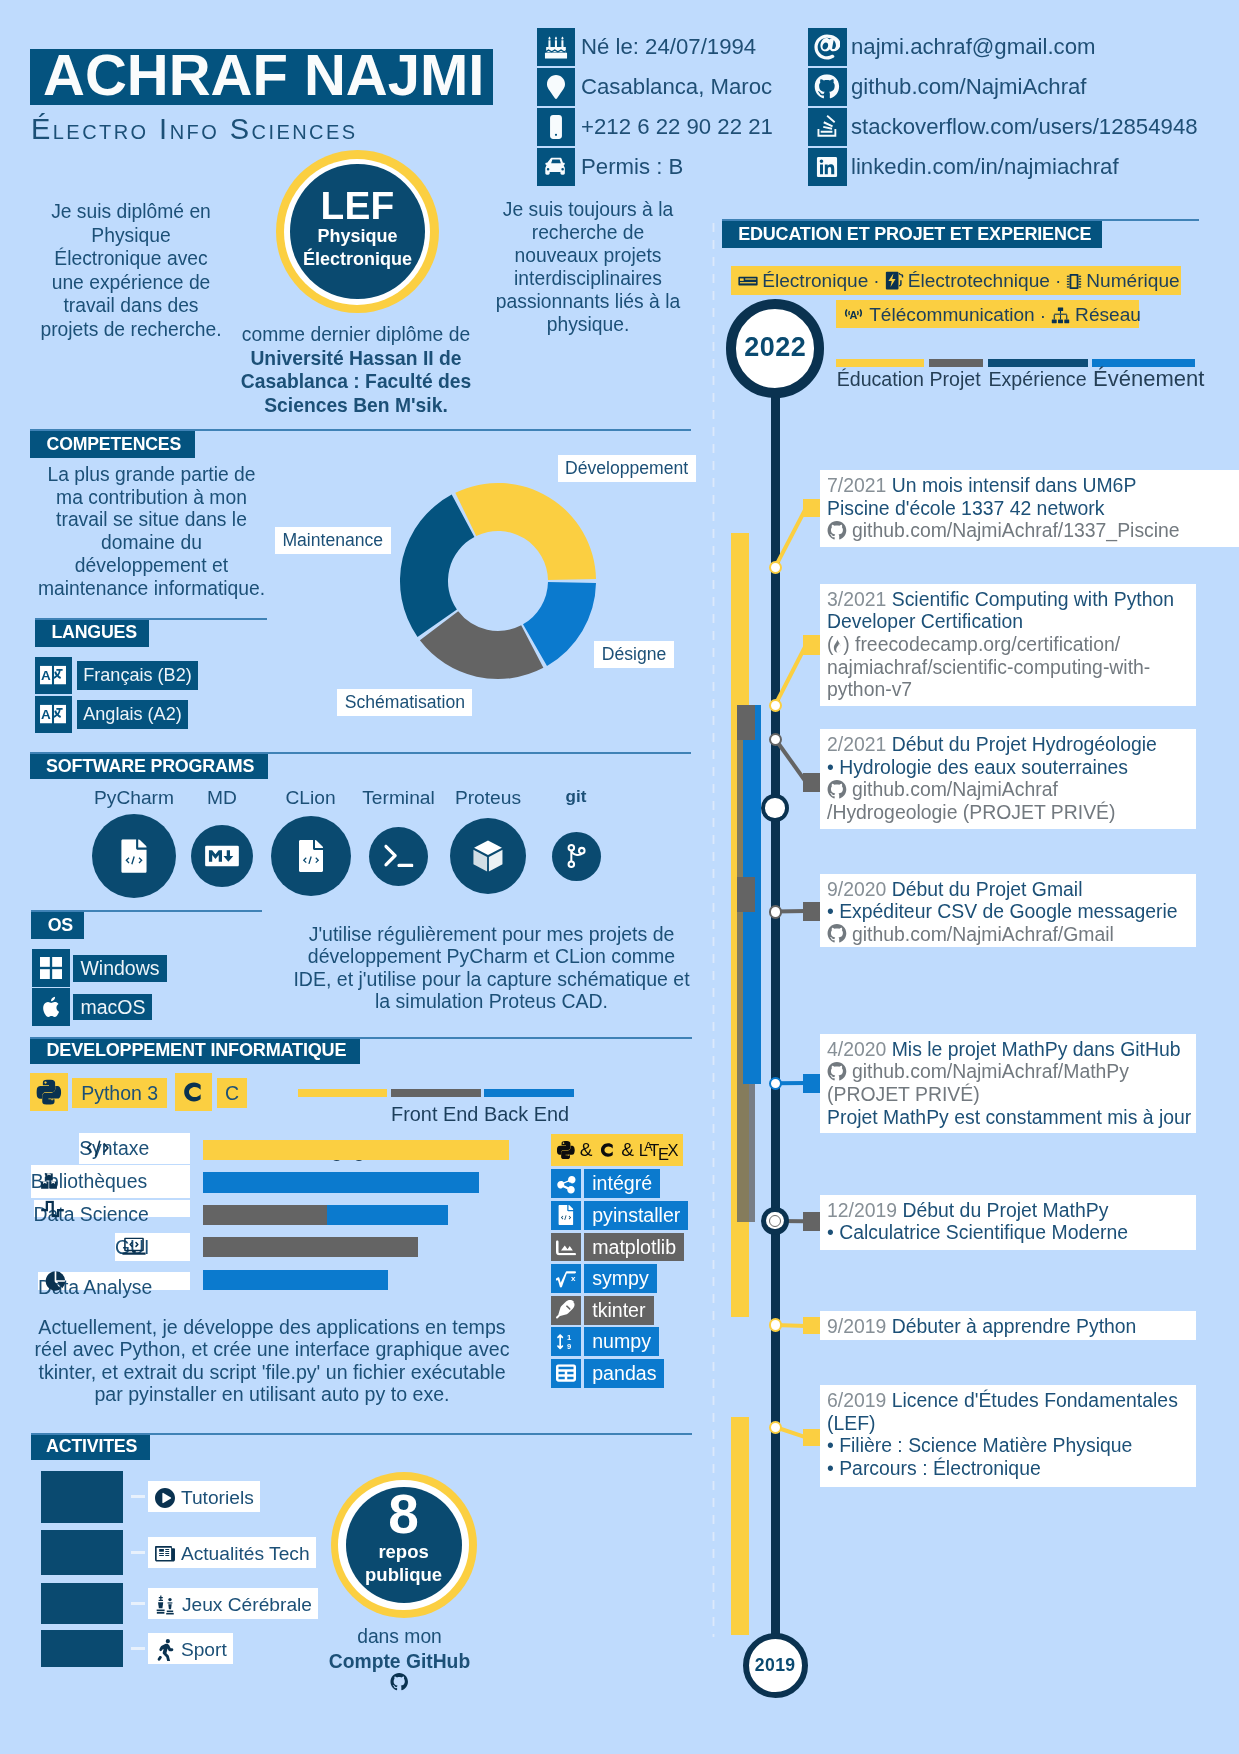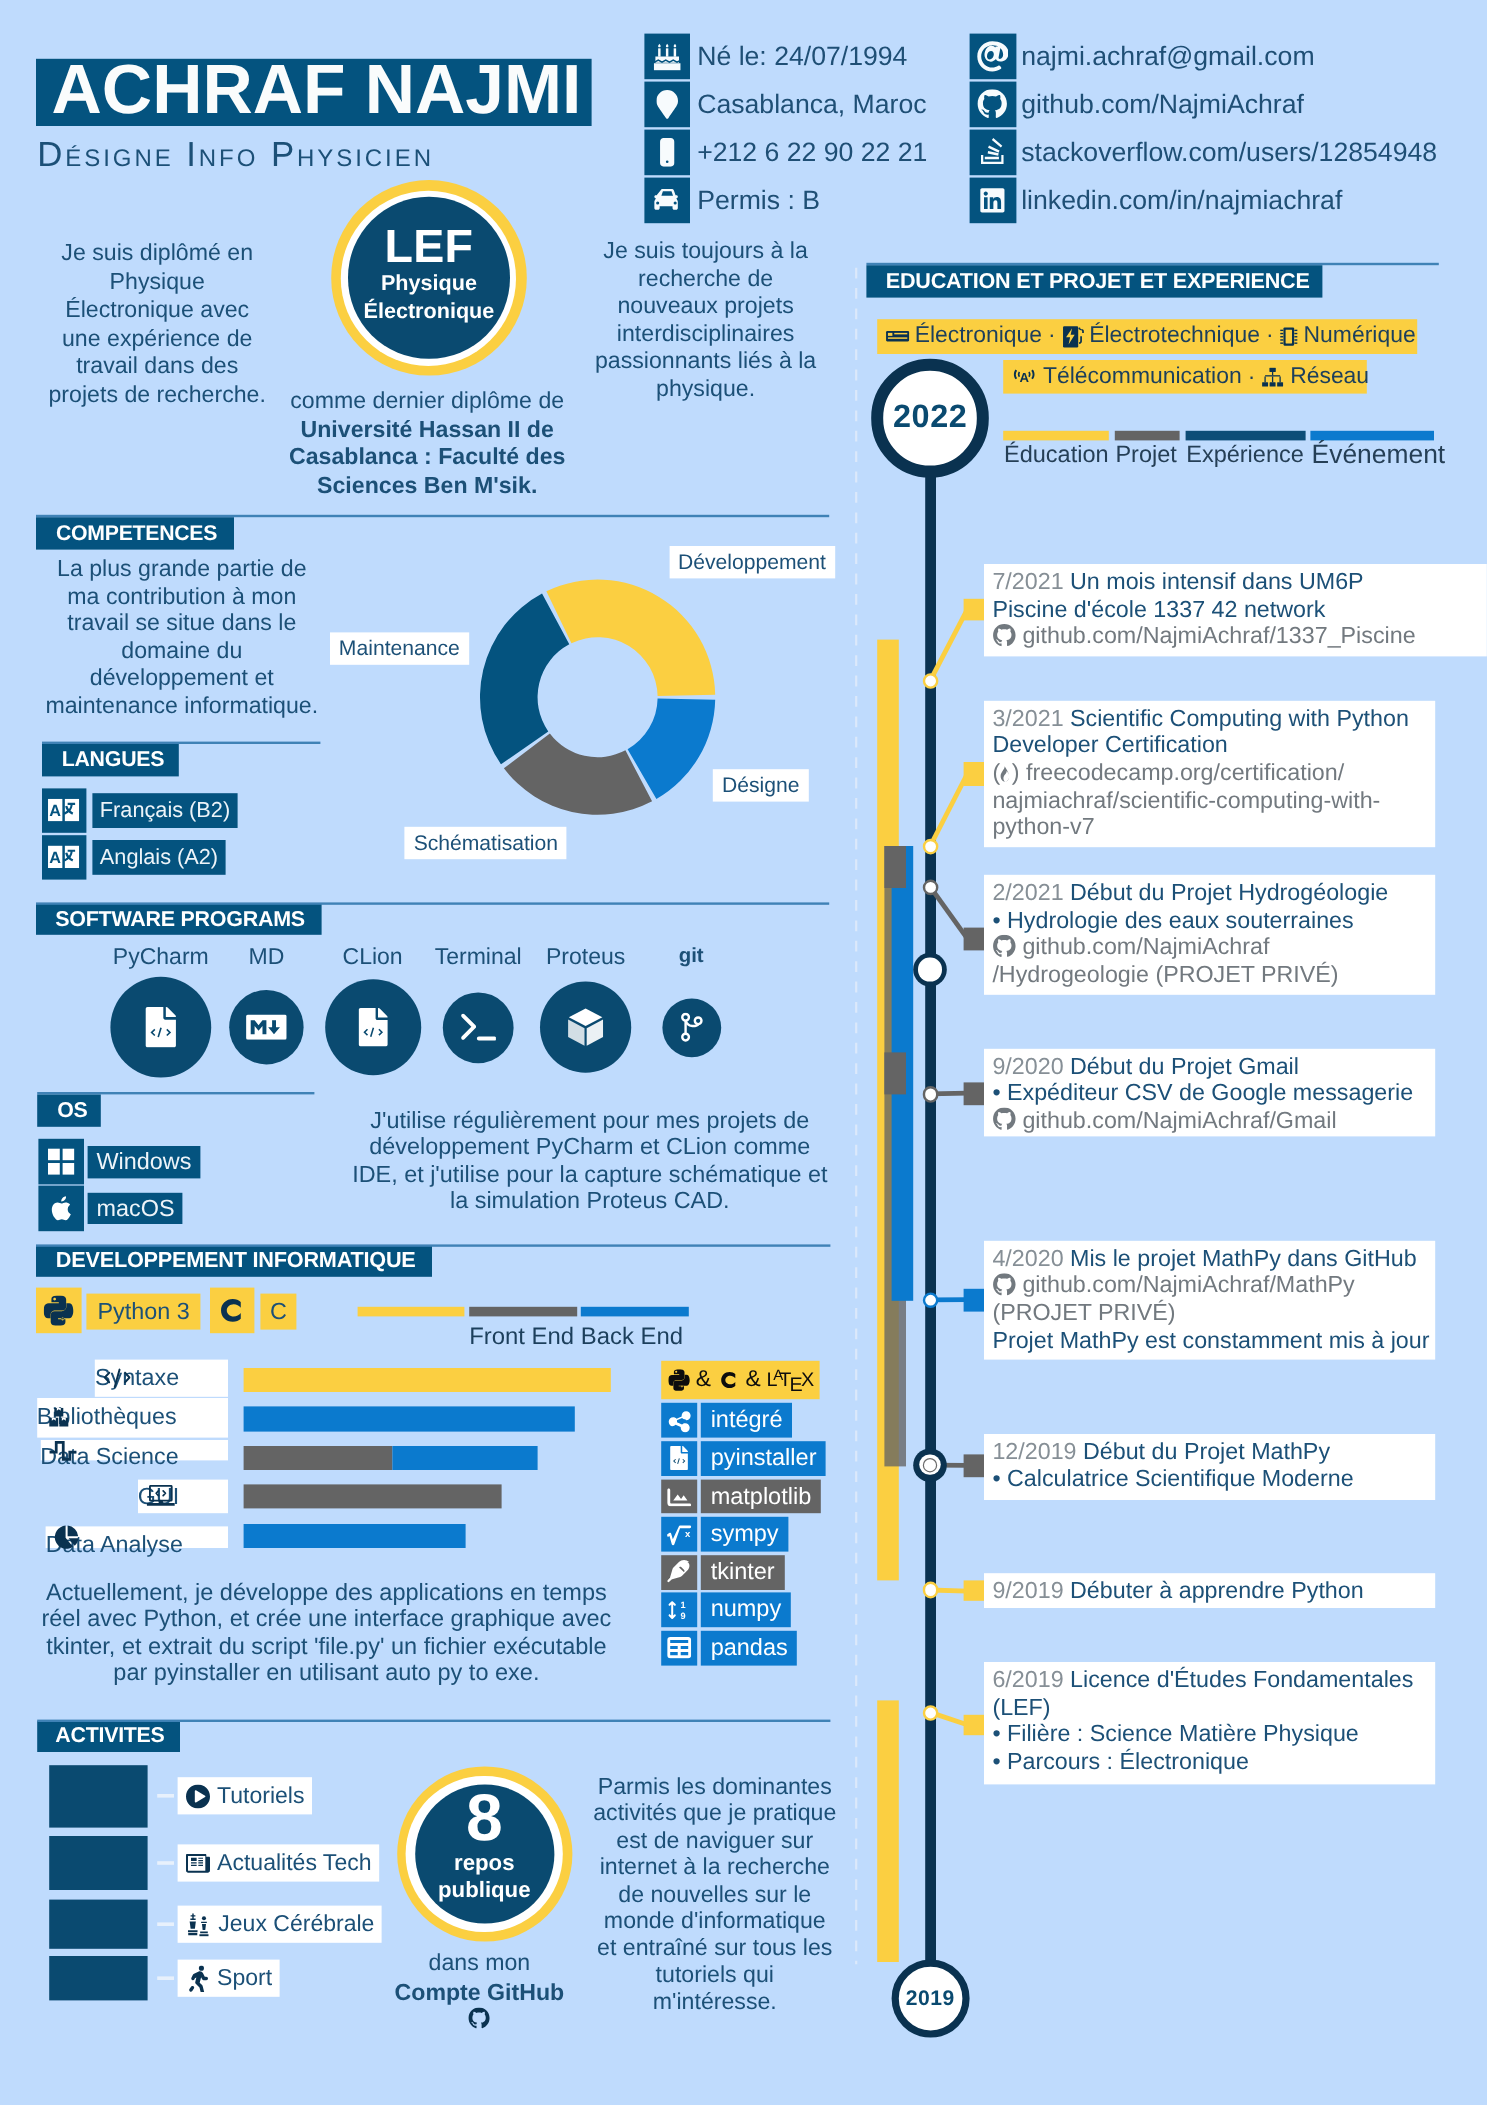--- a/index.html
+++ b/index.html
@@ -67,21 +67,21 @@
 .dot{position:absolute;border-radius:50%;background:#fff;box-sizing:border-box;}
 .sq{position:absolute;}
 </style>
 </head>
 <body>
 
 <div class="page">
     <div class="abs" id="name-banner">
       <div class="nm">ACHRAF NAJMI</div>
     </div>
-    <div class="abs" id="subtitle"><span>Désigne Info Physicien</span></div>
+    <div class="abs" id="subtitle"><span>Électro Info Sciences</span></div>
     <div class="abs">
       <div class="cbox" style="left:536.7px;top:28.4px">
         <div style="position:absolute;left:50%;top:50%;transform:translate(-50%,-50%)">
           <svg width="24.0" height="24.0" viewBox="0 0 200 200">
             <path fill="#f7fbfd" d="M46 12 c10 12 11 19 4 25 h-9 c-7-6-5-13 5-25z"></path>
             <path fill="#f7fbfd" d="M100 12 c10 12 11 19 4 25 h-9 c-7-6-5-13 5-25z"></path>
             <path fill="#f7fbfd" d="M154 12 c10 12 11 19 4 25 h-9 c-7-6-5-13 5-25z"></path>
             <rect x="37" y="44" width="17" height="58" fill="#f7fbfd"></rect>
             <rect x="91" y="44" width="17" height="58" fill="#f7fbfd"></rect>
             <rect x="145" y="44" width="17" height="58" fill="#f7fbfd"></rect>
@@ -473,21 +473,20 @@
           <div class="r">repos</div>
           <div class="r">publique</div>
         </div>
       </div>
     </div>
     <div class="abs" style="left:317.5px;top:1625px;width:164px;text-align:center;font-size:19.3px;line-height:24.5px;color:#1c5077"><span>dans mon</span><br><b>Compte GitHub</b><div style="margin-top:-1px;display:flex;justify-content:center">
         <svg width="18.6" height="18.2" viewBox="0 0 496 512">
           <path fill="#0a3250" d="M165 397c0 2-2 4-5 4-3 0-5-2-5-4 0-2 2-4 5-4 3 0 5 2 5 4zm-30-4c-1 2 1 5 4 5 2 1 5 0 6-2 0-2-1-4-4-5-3-1-5 0-6 2zm43-2c-3 1-5 3-4 5 0 2 3 4 6 3 3-1 5-3 4-5 0-2-3-3-6-3zM245 0C106 0 0 106 0 245c0 111 70 206 170 239 13 3 17-5 17-13 0-6 0-24-1-46-69 15-84-33-84-33-11-29-28-37-28-37-22-15 2-15 2-15 25 2 38 26 38 26 22 38 58 27 72 20 2-16 9-27 16-33-55-6-113-27-113-122 0-27 10-49 25-67-2-6-11-31 3-65 0 0 20-7 67 25 20-5 41-8 62-8 21 0 42 3 62 8 47-32 68-25 68-25 13 34 5 59 2 65 16 18 25 40 25 67 0 96-58 117-114 123 9 8 17 23 17 47 0 34-1 61-1 70 0 6 5 14 17 12 100-33 170-128 170-239C490 106 384 0 245 0z"></path>
         </svg>
       </div></div>
-    <div class="introp" style="left:493.9px;top:1479px;width:203.5px;line-height:22.4px">Parmis les dominantes activités que je pratique est de naviguer sur internet à la recherche de nouvelles sur le monde d'informatique et entraîné sur tous les tutoriels qui m'intéresse.</div>
     <svg class="abs" style="left:712px;top:223px" width="4" height="1414">
       <line x1="1.5" y1="0" x2="1.5" y2="1414" stroke="#dce9fb" stroke-width="1.8" stroke-dasharray="9 8"></line>
     </svg>
     <div class="sechead" style="left:722.2px;top:220.9px;width:380px;height:26.8px;font-size:18px;letter-spacing:-0.2px">
       <span style="left:16px;line-height:26.8px">EDUCATION ET PROJET ET EXPERIENCE</span>
     </div>
     <div class="secline" style="left:722.2px;top:219px;width:477px"></div>
     <div class="tag" style="left:731.2px;top:266.2px;width:449.9px;height:28.9px;line-height:28.9px;font-size:19.1px;box-sizing:border-box;padding:0 7px;text-align:center"><span style="display:inline-block;vertical-align:middle;line-height:0;margin:0 4px 0 0"><svg width="20.0" height="12.4" viewBox="0 0 640 400">
           <rect x="10" y="60" width="620" height="280" rx="30" fill="#0a3250"></rect>
           <rect x="60" y="110" width="120" height="80" fill="#fbcf41"></rect>

